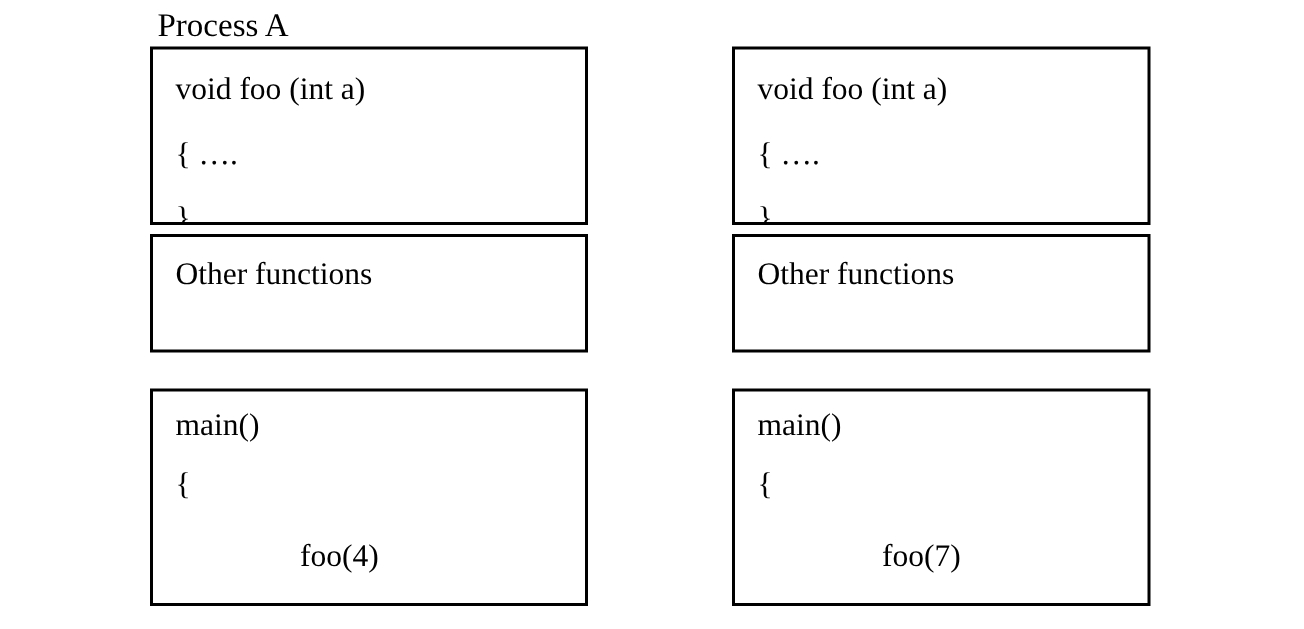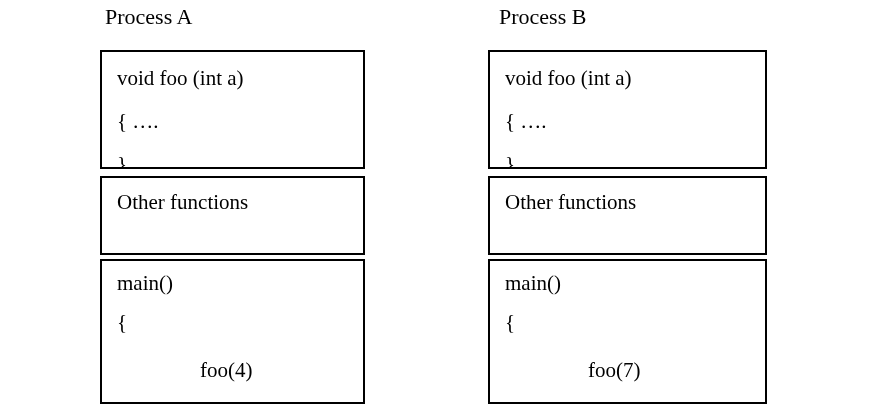--- a/index.html
+++ b/index.html
@@ -14,21 +14,21 @@
     background: #ffffff;
     font-family: "Liberation Serif", "DejaVu Serif", serif;
     color: #000000;
     overflow: hidden;
   }
   .process-column {
     position: absolute;
     top: 0;
     height: 419px;
   }
-  #col-a { left: 100px; width: 265px; border-radius: 14px; }
+  #col-a { left: 100px; width: 292px; border-radius: 14px; }
   #col-b { left: 488px; width: 279px; }
 
   .process-title {
     position: absolute;
     top: 4px;
     left: 5px;
     font-size: 22px;
     line-height: 26px;
     white-space: pre;
   }
@@ -36,22 +36,22 @@
 
   .mem-box {
     position: absolute;
     left: 0;
     width: 100%;
     box-sizing: border-box;
     border: 2px solid #000000;
     background: #ffffff;
     overflow: hidden;
   }
-  .box-func  { top: 50px;  height: 119px; }
-  .box-other { top: 176px; height: 79px; }
+  .box-func  { top: 31px;  height: 119px; }
+  .box-other { top: 156px; height: 79px; }
   .box-main  { top: 259px; height: 145px; text-align: center; }
 
   .code-line {
     position: absolute;
     left: 15px;
     font-size: 21px;
     line-height: 26px;
     white-space: pre;
   }
   .box-func .l1  { top: 13px; }
@@ -81,21 +81,20 @@
     </div>
 
     <div class="mem-box box-main">
       <div class="code-line l1">main()</div>
       <div class="code-line l2">{</div>
       <div class="code-line l3">foo(4)</div>
     </div>
   </div>
 
   <div class="process-column" id="col-b">
-    <div class="process-title">Process B</div>
 
     <div class="mem-box box-func">
       <div class="code-line l1">void foo (int a)</div>
       <div class="code-line l2">{ ….</div>
       <div class="code-line l3">}</div>
     </div>
 
     <div class="mem-box box-other">
       <div class="code-line l1">Other functions</div>
     </div>

